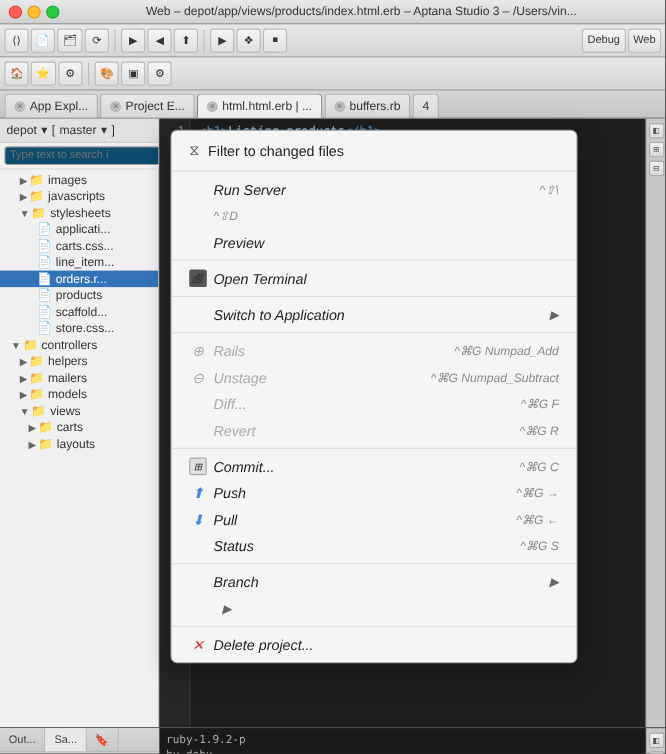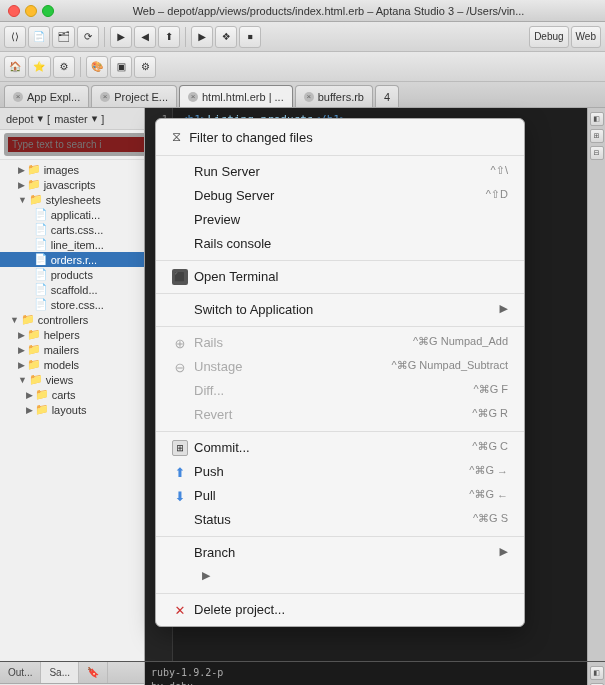--- a/index.html
+++ b/index.html
@@ -139,24 +139,24 @@
     .search-bar {
       display: flex;
       align-items: center;
       padding: 3px 4px;
       border-bottom: 1px solid #ddd;
       background: #f0f0f0;
     }
     .search-bar input {
       flex: 1;
       font-size: 10px;
-      border: 4px solid #a3a3a3;
+      border: 1px solid #a3a3a3;
       border-radius: 3px;
       padding: 2px 4px;
-      background: #7f1d1d;
+      background: #0c4a6e;
       color: #999;
     }
 
     
     .file-tree {
       padding: 2px 0;
     }
     .tree-item {
       display: flex;
       align-items: center;
@@ -224,25 +224,27 @@
       z-index: 1000;
       overflow: hidden;
     }
     .menu-section {
       padding: 4px 0;
       border-bottom: 1px solid #ddd;
     }
     .menu-section:last-child { border-bottom: none; }
     .menu-item {
       display: flex;
+      align-items: center;
       padding: 4px 16px;
       font-size: 13px;
       color: #222;
       cursor: pointer;
       position: relative;
+      font-style: italic;
     }
     .menu-item.disabled { color: #aaa; cursor: default; }
     .menu-item-label { flex: 1; }
     .menu-item-shortcut {
       font-size: 11px;
       color: #888;
       white-space: nowrap;
     }
     .menu-item .menu-arrow {
       font-size: 11px;
@@ -547,30 +549,25 @@
   </div>
 
   <div class="menu-section">
     <div class="menu-item">
       <span class="menu-item-icon"></span>
       <span class="menu-item-label">Run Server</span>
       <span class="menu-item-shortcut">^⇧\</span>
     </div>
     <div class="menu-item">
       <span class="menu-item-icon"></span>
-      <span class="menu-item-label">Debug Server</span>
       <span class="menu-item-shortcut">^⇧D</span>
     </div>
     <div class="menu-item">
       <span class="menu-item-icon"></span>
       <span class="menu-item-label">Preview</span>
-    </div>
-    <div class="menu-item">
-      <span class="menu-item-icon"></span>
-      <span class="menu-item-label">Rails console</span>
     </div>
   </div>
 
   <div class="menu-section">
     <div class="menu-item">
       <span class="menu-item-icon" style="background:#555;color:#fff;border-radius:2px;font-size:9px;padding:1px 2px;">⬛</span>
       <span class="menu-item-label">Open Terminal</span>
     </div>
   </div>
 

